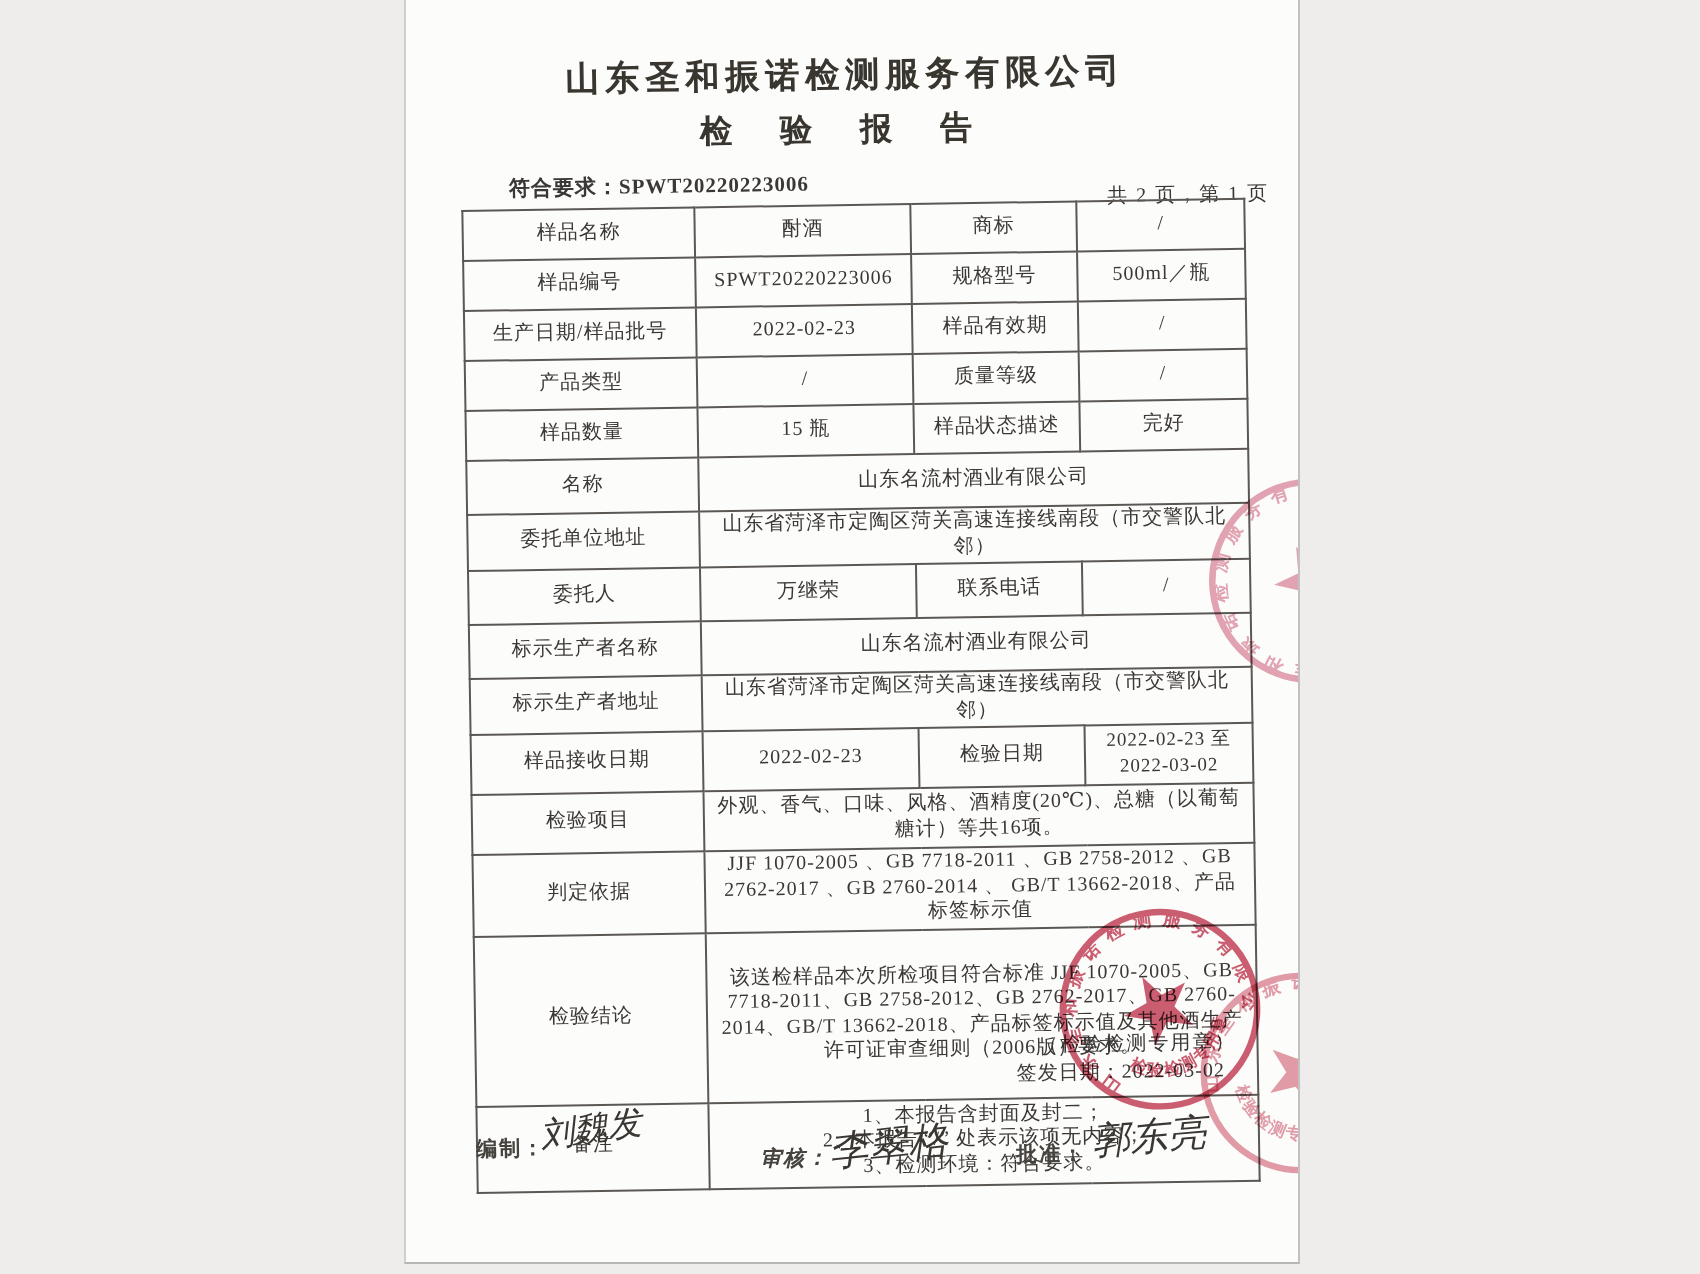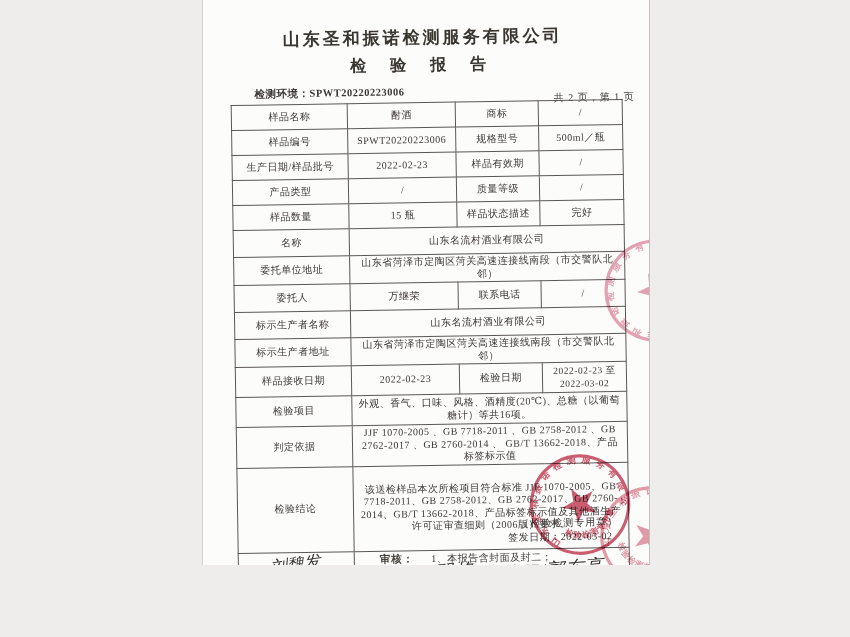--- a/index.html
+++ b/index.html
@@ -3,21 +3,21 @@
 <meta charset="utf-8">
 <style>
   html,body{margin:0;padding:0;}
   body{
     width:850px;height:637px;overflow:hidden;
     background:#eeedeb;
     font-family:"Liberation Serif","DejaVu Serif",serif;
     color:#3b3734;
     -webkit-font-smoothing:antialiased;
   }
-  .stage{position:relative;width:850px;height:565px;overflow:hidden;}
+  .stage{position:relative;width:850px;height:637px;overflow:hidden;}
   .page{
     position:absolute;left:202px;top:0;width:446px;height:631px;
     background:#fcfcfb;
     border-left:1px solid #cfcecc;border-right:1px solid #c2c1bf;border-bottom:1px solid #b7b6b4;
     overflow:hidden;
   }
   .content{position:absolute;left:0;top:0;right:0;bottom:0;transform:rotate(-0.9deg);transform-origin:50% 40%;}
 
   .company-title{position:absolute;left:0;top:26px;width:100%;text-align:center;
     font-size:17px;font-weight:bold;letter-spacing:3px;color:#39352f;}
@@ -65,21 +65,21 @@
 </style>
 </head>
 <body>
 
 <div class="stage">
   <div class="page">
     <div class="content">
 
       <div class="company-title">山东圣和振诺检测服务有限公司</div>
       <div class="report-title">检 验 报 告</div>
-      <div class="report-no"><span>检测环境：</span><span>SPWT20220223006</span></div>
+      <div class="report-no"><span>符合要求：</span><span>SPWT20220223006</span></div>
       <div class="pagination">共 2 页，第 1 页</div>
 
       <table class="report">
         <colgroup>
             <col style="width:116px">
             <col style="width:108px">
             <col style="width:83px">
             <col style="width:84px">
           </colgroup>
         <tbody>
@@ -163,21 +163,21 @@
           <td colspan="3" class="left top preline">1、本报告含封面及封二；
 2、本报告 “/” 处表示该项无内容；
 3、检测环境：符合要求。</td>
         </tr>
       </tbody>
         </table>
 
       <div class="sig-row">
         <span class="sig-label" style="left:30px;top:565px;text-align:center;">编制：</span>
         <span class="sig-name" style="left:62px;top:551px;font-size:17px;transform:rotate(-7deg);">刘魏发</span>
-        <span class="sig-label" style="left:172px;top:552px;">审核：</span>
+        <span class="sig-label" style="left:172px;top:572px;font-style:italic;">审核：</span>
         <span class="sig-name" style="left:206px;top:560px;font-size:20px;transform:rotate(-5deg);">李翠格</span>
         <span class="sig-label" style="left:300px;top:572px;font-family:Liberation Serif, serif;">批准：</span>
         <span class="sig-name" style="left:338px;top:558px;font-size:19px;transform:rotate(-4deg);">郭东亮</span>
       </div>
 
       <div class="stamp" id="stampA">
         <svg width="110" height="110" viewBox="-60 -60 120 120">
           <defs>
             <path id="sealA-top" d="M -38,26 A 46 46 0 1 1 38,26"></path>
             <path id="sealA-bot" d="M -30,20 A 36 36 0 0 0 30,20"></path>

